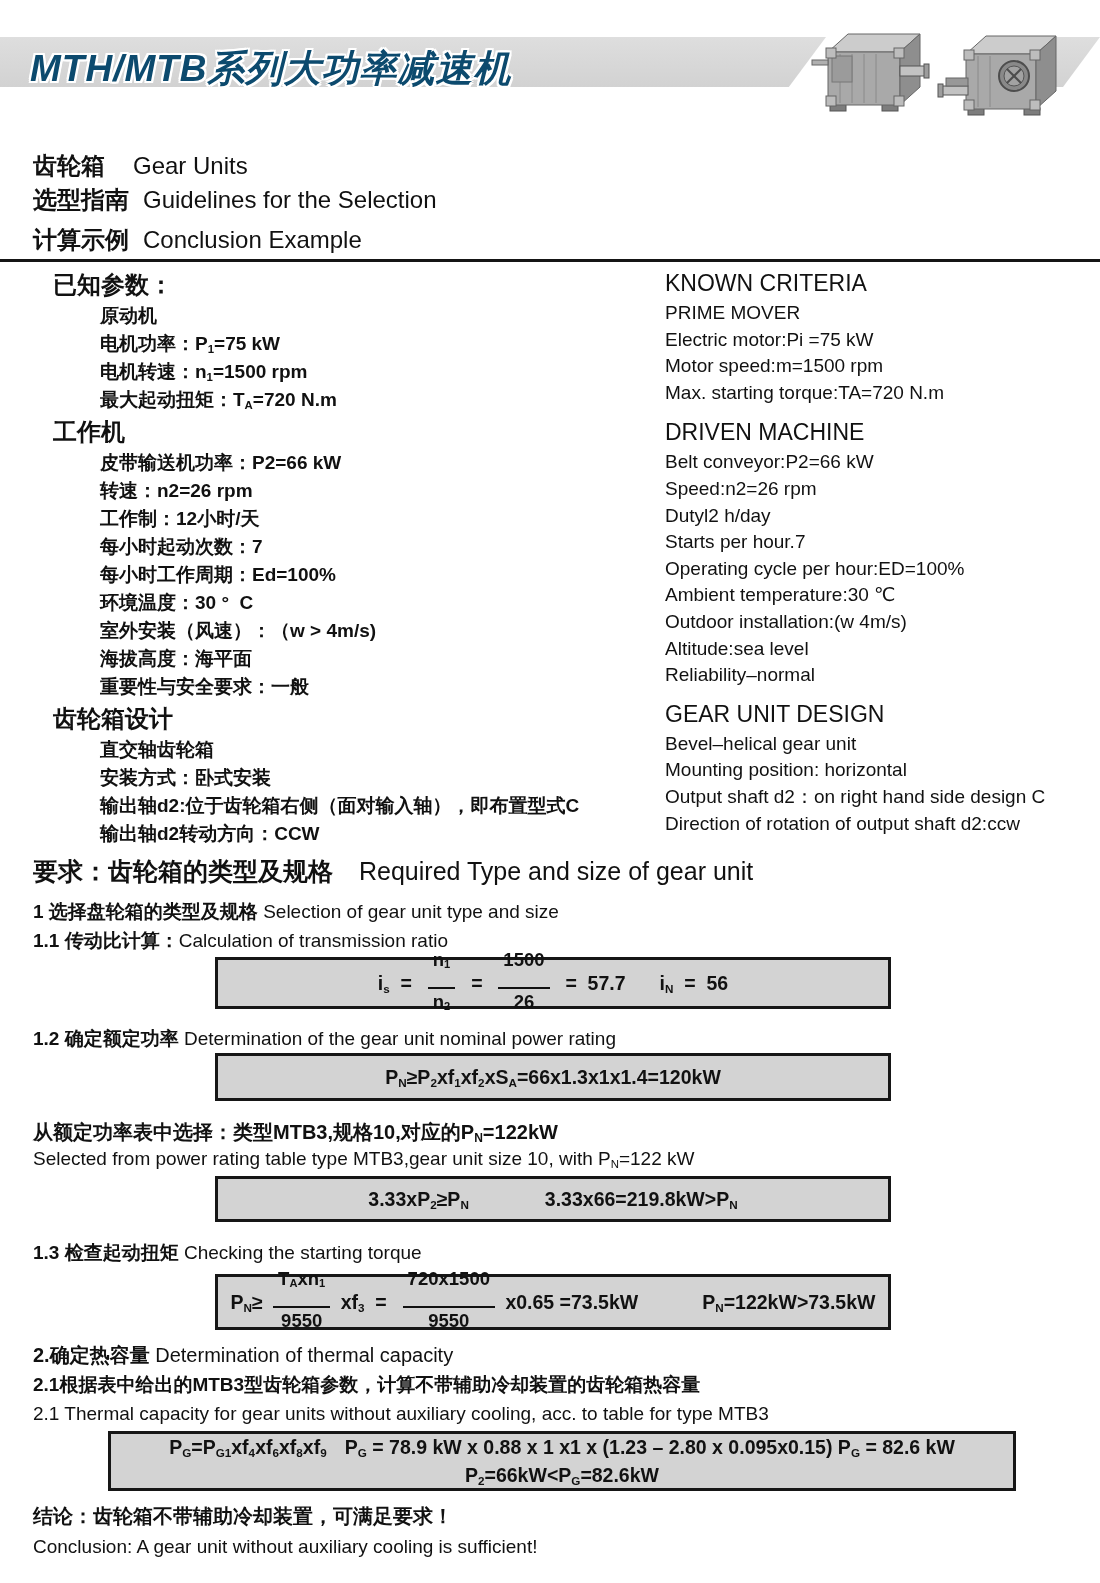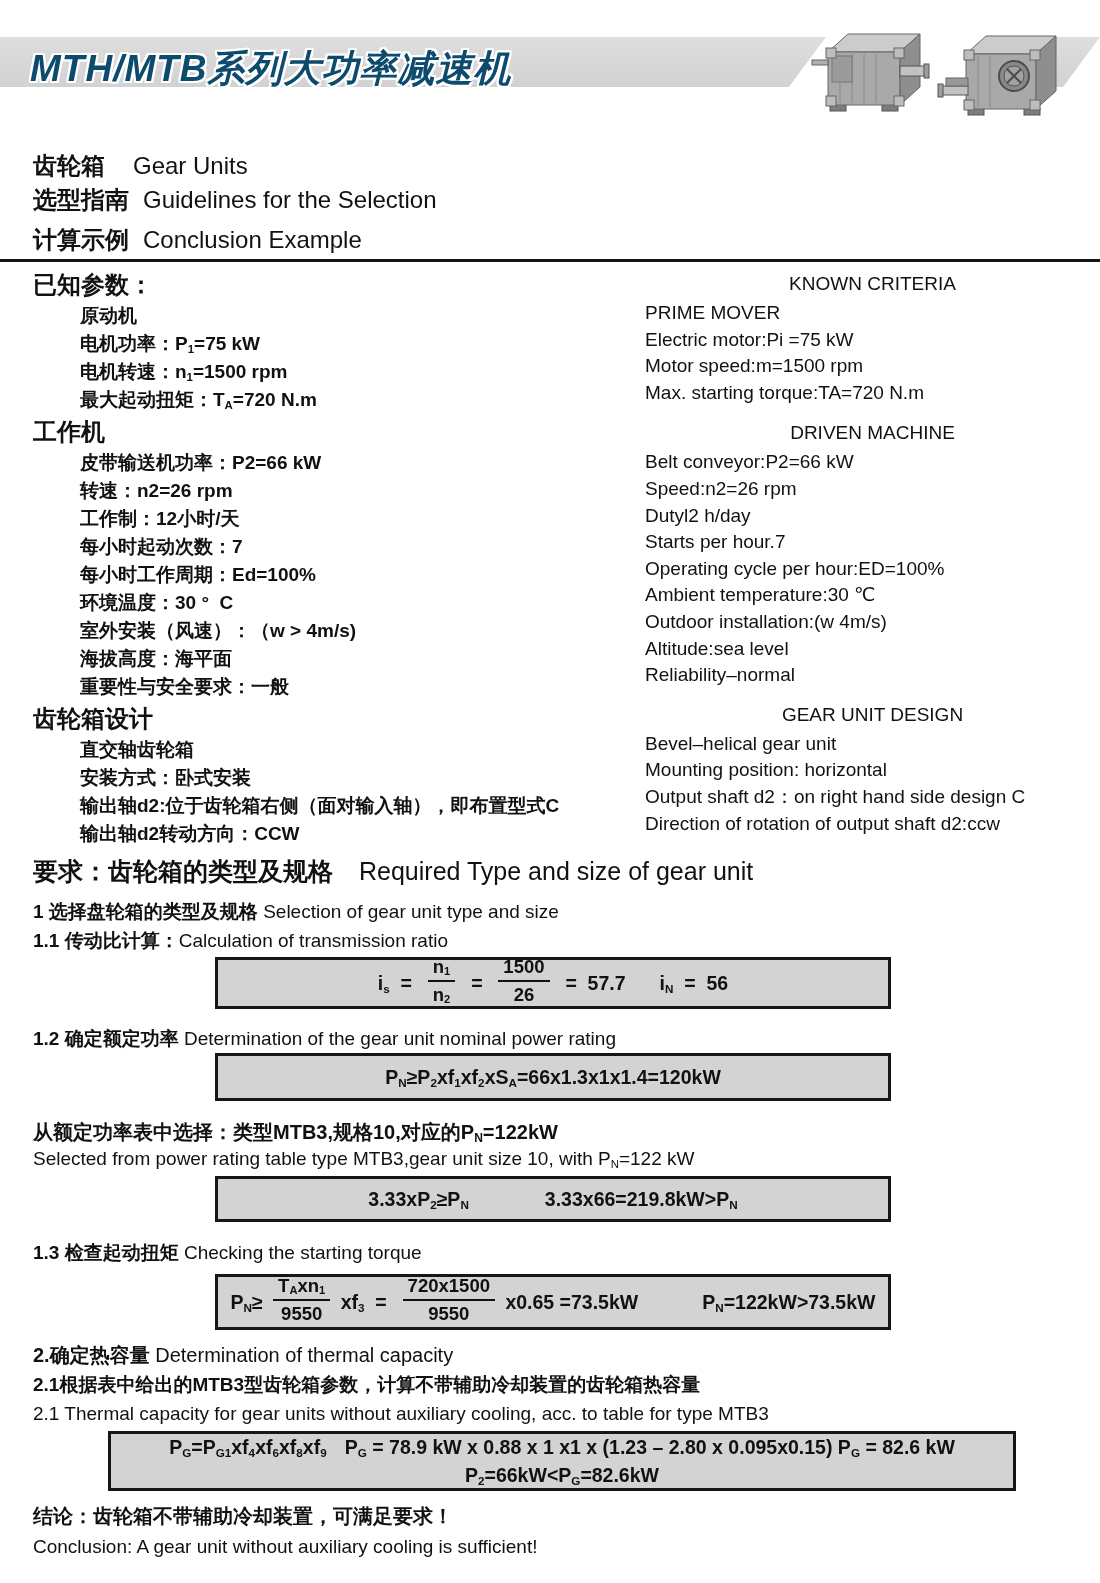--- a/index.html
+++ b/index.html
@@ -11,41 +11,41 @@
              clip-path:polygon(0 0,100% 0,95.5% 100%,0 100%);}
   .band-right{position:absolute;left:1000px;top:37px;width:100px;height:50px;
               background:linear-gradient(180deg,#dedede,#d2d2d2);
               clip-path:polygon(29% 0,100% 0,63% 100%,0 100%);}
   .banner-title{position:absolute;left:30px;top:44px;font-size:37px;font-weight:700;
                 font-style:italic;letter-spacing:1px;color:#0c4a6e;white-space:pre;
                 text-shadow:-2px -2px 0 #fff,2px -2px 0 #fff,-2px 2px 0 #fff,2px 2px 0 #fff,
                             -2px 0 0 #fff,2px 0 0 #fff,0 -2px 0 #fff,0 2px 0 #fff;}
   .gbx{position:absolute;}
   
-  .ln{position:relative;white-space:pre;}
+  .ln{position:relative;white-space:pre;margin-left:20px;}
   .abs{position:absolute;white-space:pre;}
   .b{font-weight:700;}
   sub{font-size:0.6em;line-height:0;vertical-align:-0.22em;}
   .gap{display:inline-block;height:1px;}
   .run{white-space:pre;}
   .frac{display:inline-block;vertical-align:middle;text-align:center;margin:0 5px;
         transform:translateY(-2px);font-size:0.95em;}
-  .fnum{display:block;border-bottom:2px solid #111;padding:0 5px 2px;}
+  .fnum{display:block;border-bottom:2px solid #111;padding:0 5px 16px;}
   .fden{display:block;padding:2px 5px 0;}
   
   .intro{left:33px;font-size:24px;}
   .rule{position:absolute;left:0;top:259px;width:1100px;height:3px;background:#151515;}
   
   .col{position:absolute;top:267px;}
   .col-left{left:33px;width:600px;}
   .col-left .ln{font-weight:700;}
   .col-right{left:645px;width:455px;}
   .lh{font-size:24px;line-height:35px;}
   .li{font-size:19px;line-height:28px;padding-left:47px;}
-  .rh{font-size:19px;line-height:33px;text-align:center;}
+  .rh{font-size:23px;line-height:33px;}
   .rr{font-size:19px;line-height:26.6px;}
   .mt10{margin-top:10px;}
   .mt9{margin-top:9px;}
   
   .req{left:33px;top:855px;font-size:25px;}
   .sline{left:33px;font-size:19px;}
   
   .fbox{position:absolute;left:215px;width:676px;background:#d3d3d3;
         border:3px solid #161616;box-sizing:border-box;display:flex;
         align-items:center;justify-content:center;font-size:19.5px;font-weight:700;

